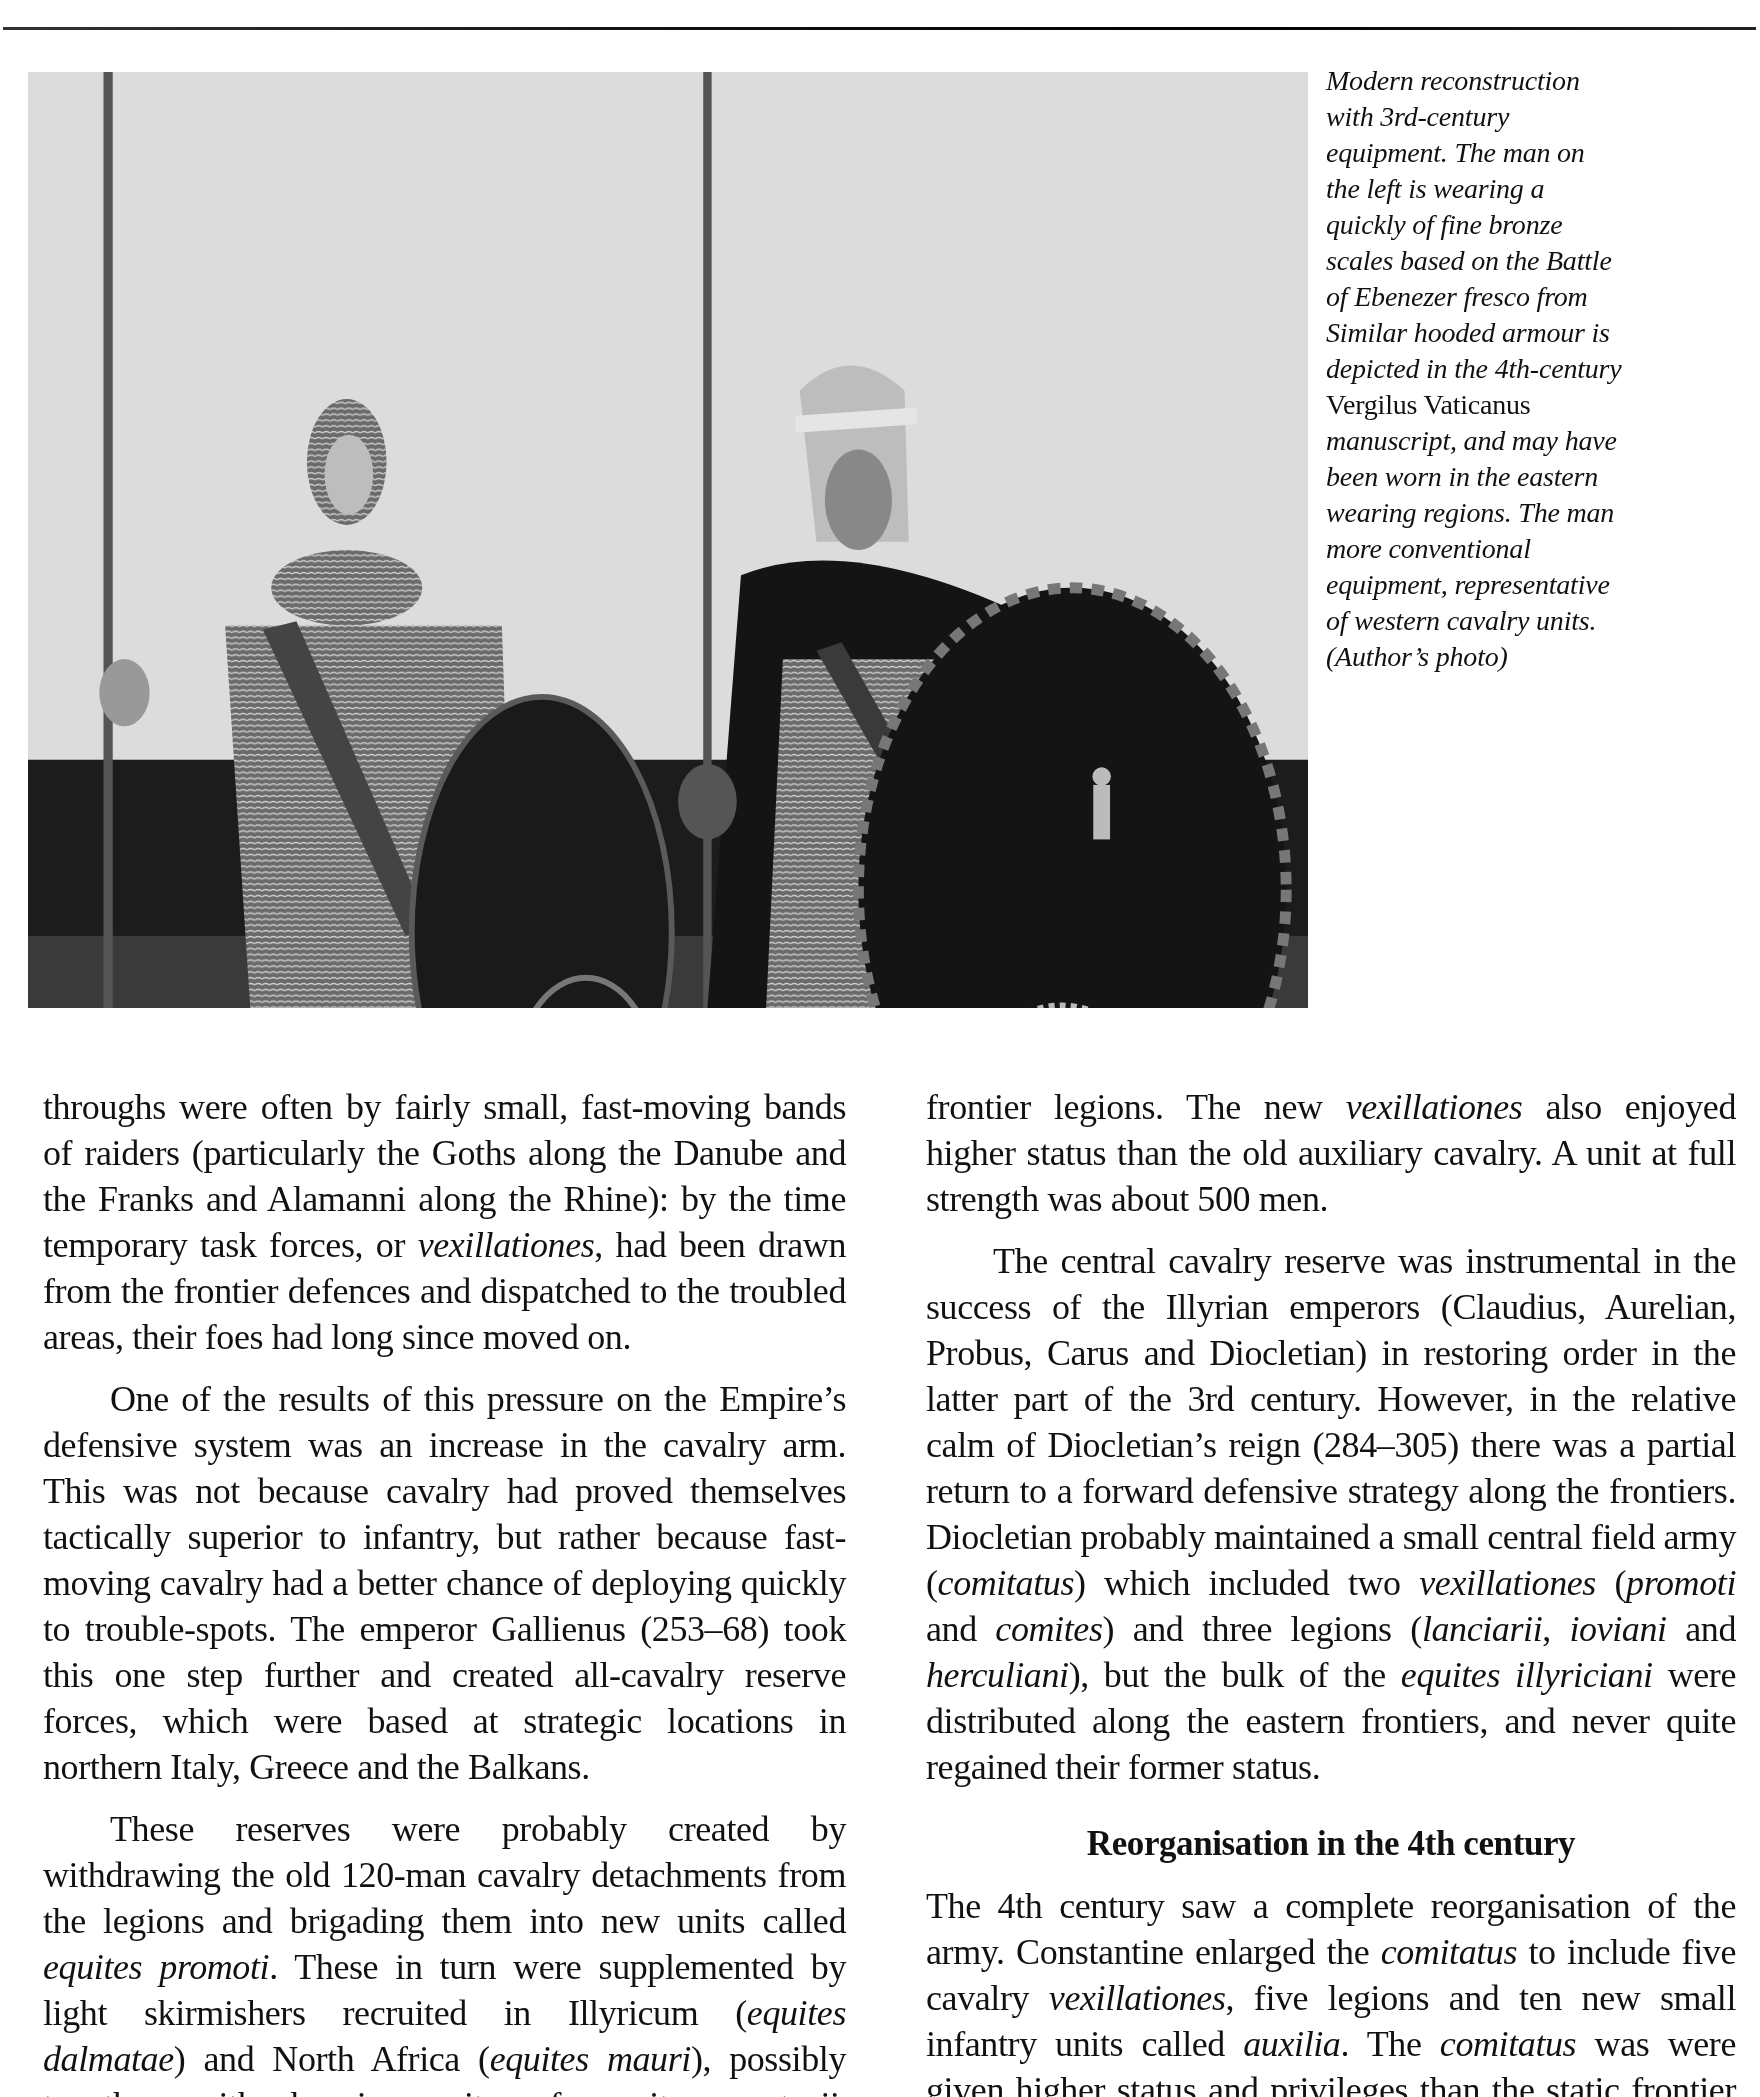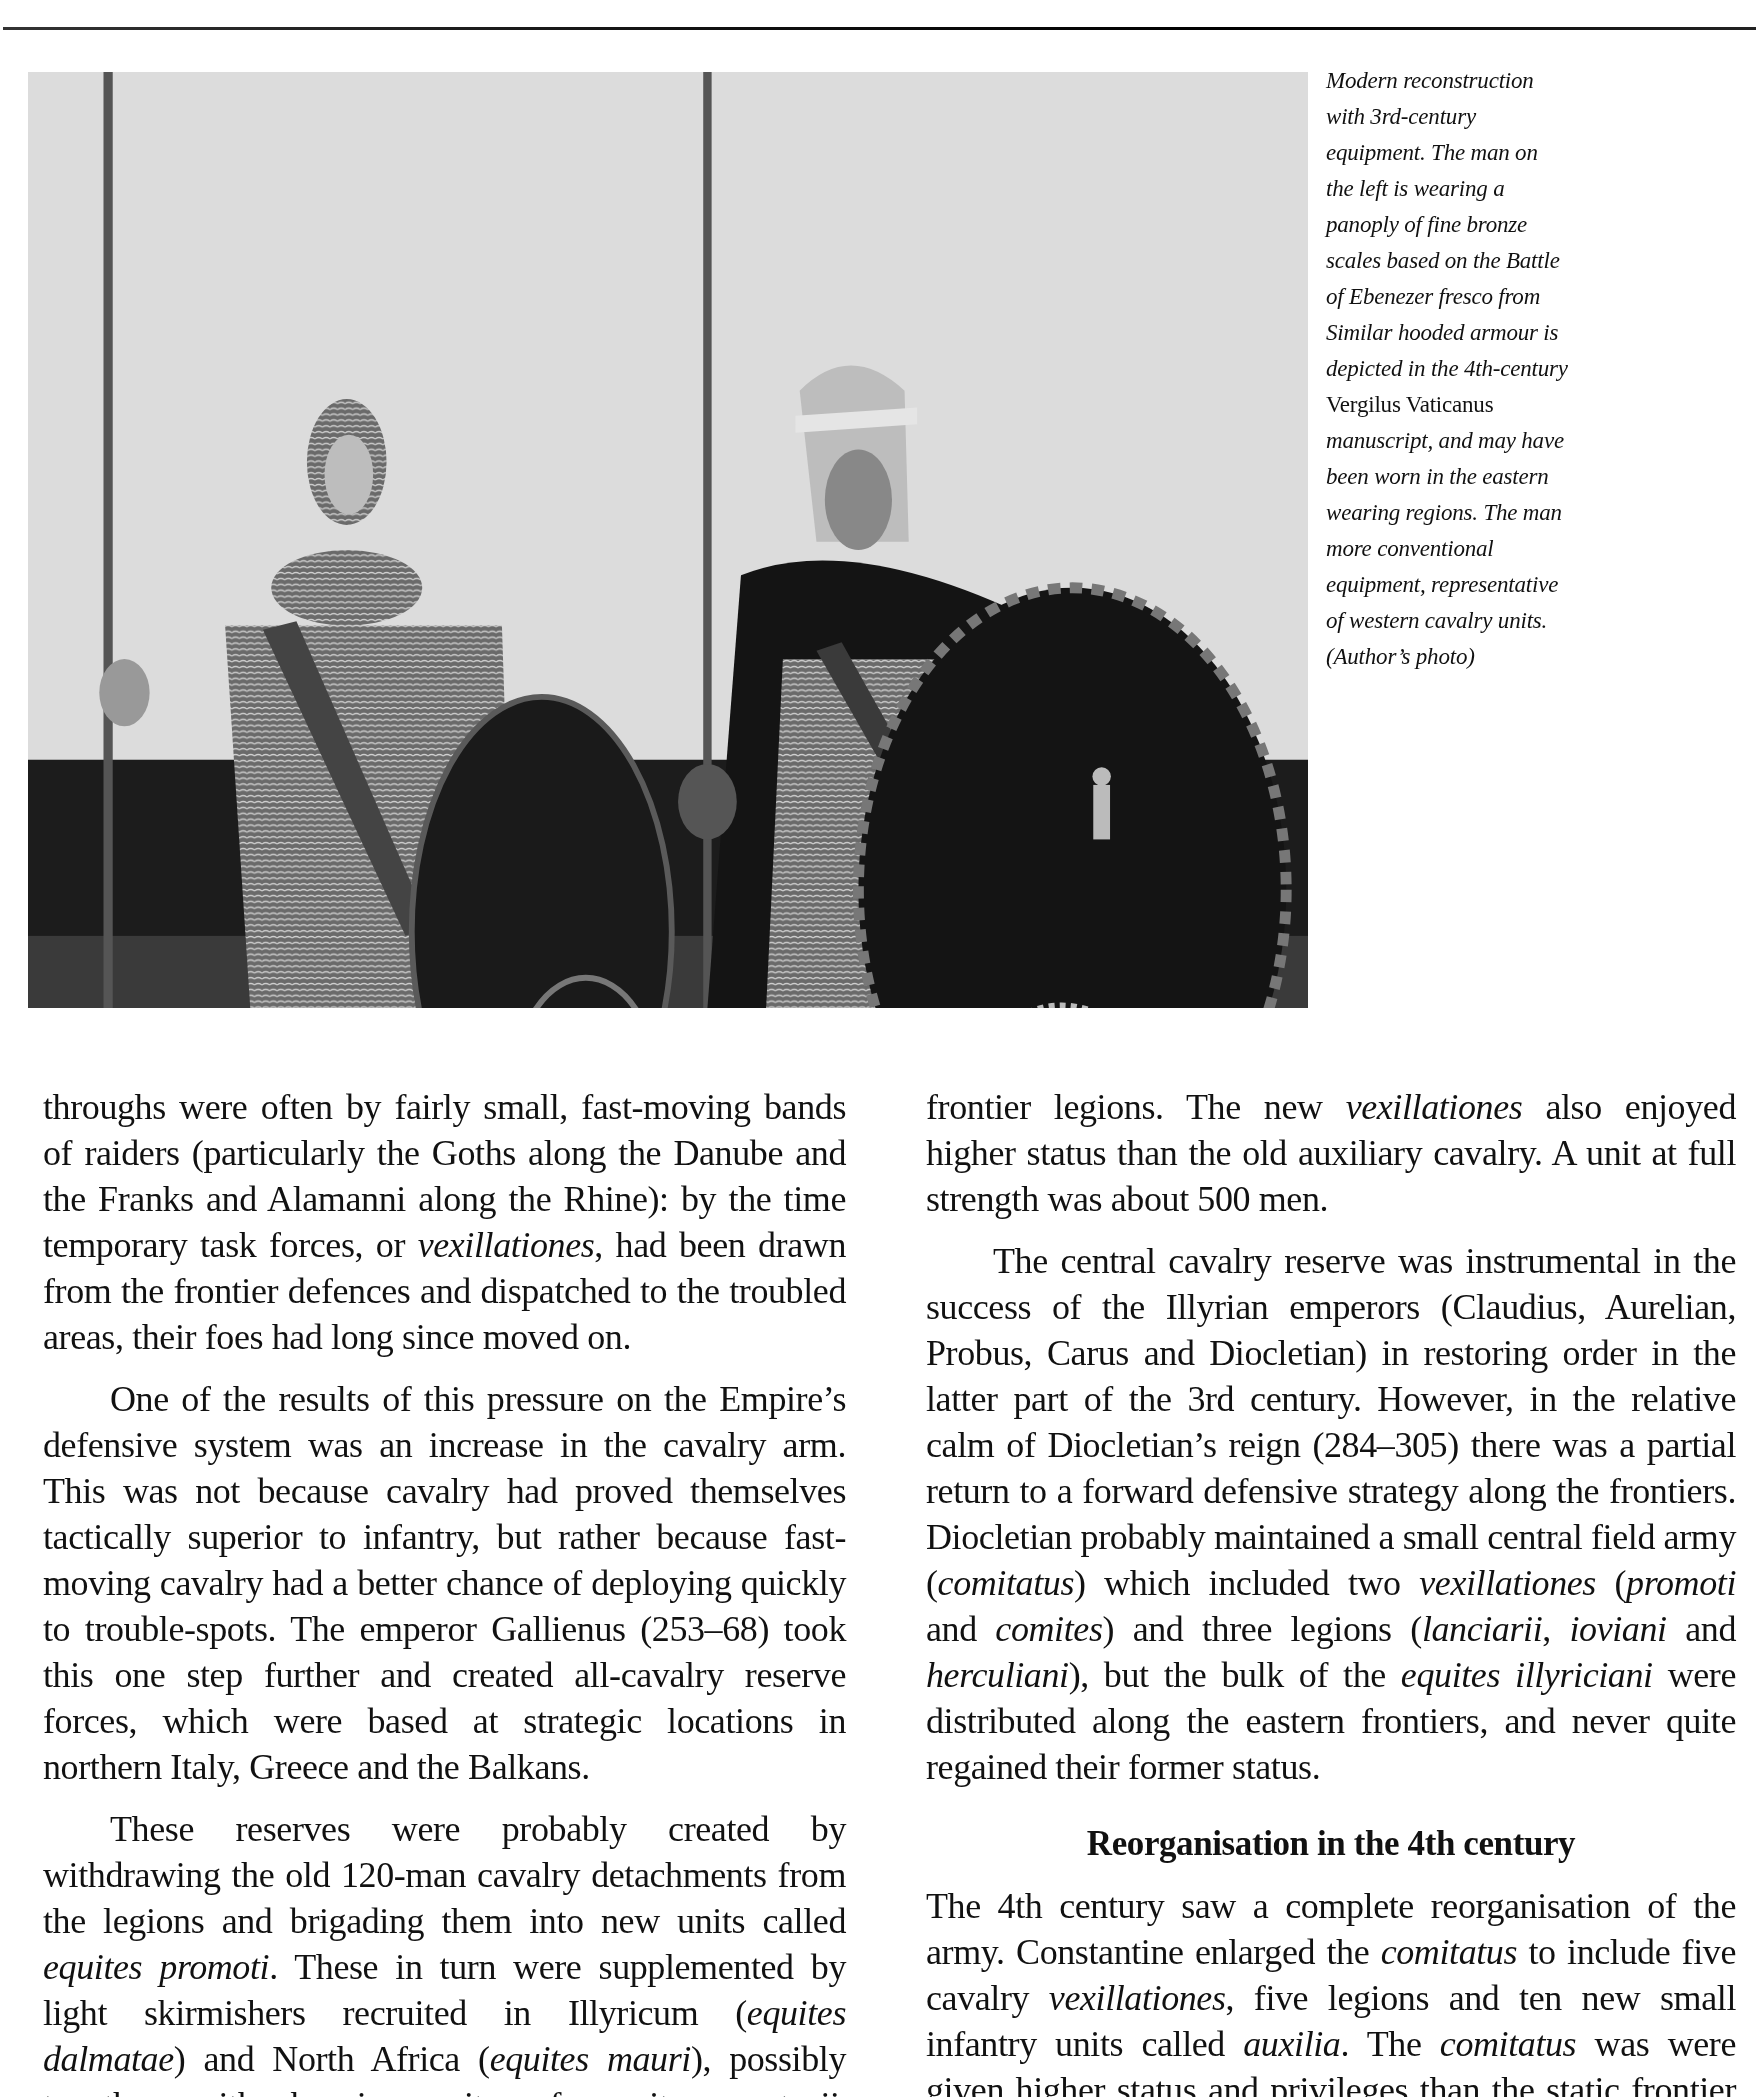--- a/index.html
+++ b/index.html
@@ -11,21 +11,21 @@
     position: absolute; left: 3.4px; top: 27px; width: 1753px; height: 3.4px;
     background: linear-gradient(to right, #333 0%, #111 40%, #000 70%, #222 100%);
   }
   .photo {
     position: absolute; left: 28px; top: 72px; width: 1280px; height: 936px;
     background: #ddd; overflow: hidden;
   }
   .photo svg { width: 100%; height: 100%; display: block; }
   .caption {
     position: absolute; left: 1326px; top: 63px; width: 428px;
-    font-style: italic; font-size: 23px; line-height: 36px; color: #111;
+    font-style: italic; font-size: 28px; line-height: 36px; color: #111;
     letter-spacing: -0.2px;
   }
   .caption .roman { font-style: normal; }
   .col {
     position: absolute; top: 1068px; width: 835px;
     font-size: 36px; line-height: 46px; text-align: justify; color: #111;
     letter-spacing: -0.4px;
   }
   .col.left { left: 27px; }
   .col.right { left: 910px; width: 842px; }
@@ -108,21 +108,21 @@
       <circle cx="2560" cy="1680" r="22" fill="#bbb"></circle>
     </g>
   </svg>
 </div>
 
 <div class="caption" id="caption">
     <div>Modern reconstruction</div>
     <div>with 3rd-century</div>
     <div>equipment. The man on</div>
     <div>the left is wearing a</div>
-    <div>panoply of fine bronze</div>
+    <div>quickly of fine bronze</div>
     <div>scales based on the Battle</div>
     <div>of Ebenezer fresco from</div>
     <div>Similar hooded armour is</div>
     <div>depicted in the 4th-century</div>
     <div class="roman">Vergilus Vaticanus</div>
     <div>manuscript, and may have</div>
     <div>been worn in the eastern</div>
     <div>wearing regions. The man</div>
     <div>more conventional</div>
     <div>equipment, representative</div>

